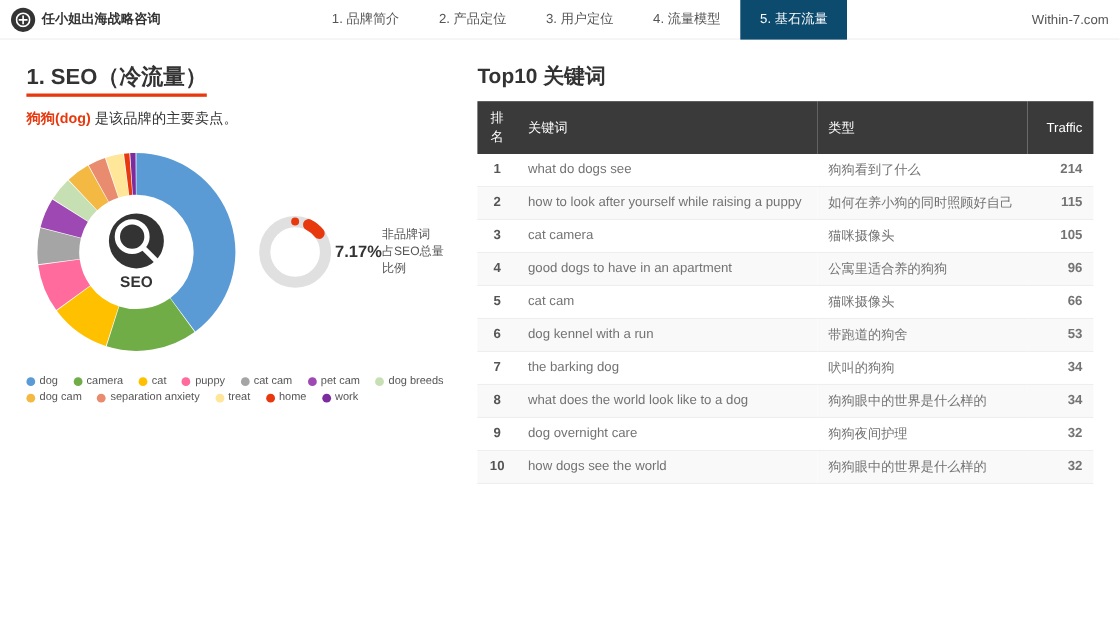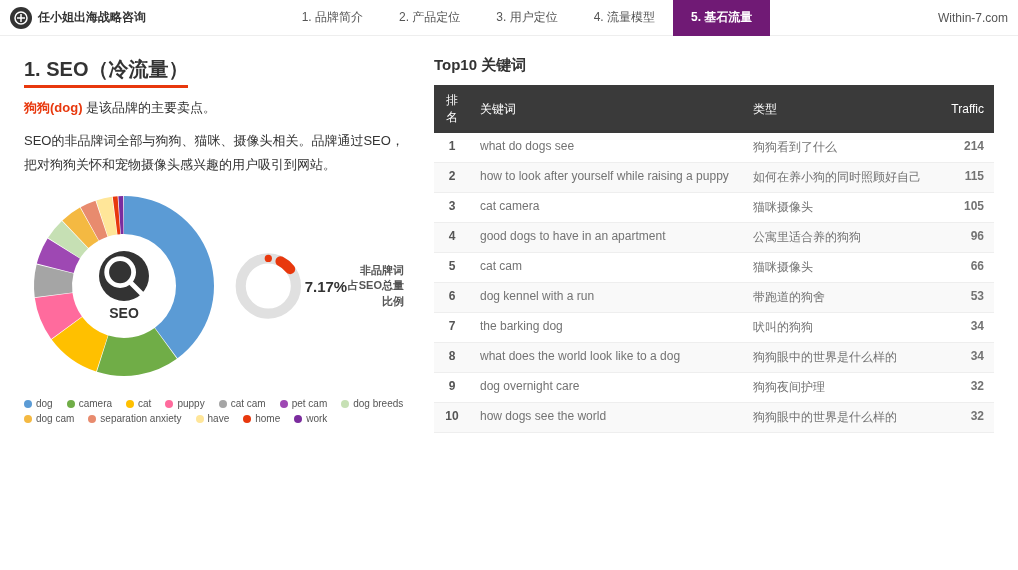--- a/index.html
+++ b/index.html
@@ -49,23 +49,22 @@
       padding: 0 18px;
       height: 36px;
       display: flex;
       align-items: center;
       font-size: 12px;
       color: #555;
       cursor: pointer;
       white-space: nowrap;
     }
     .nav-item.active {
-      background: #701a75;
+      background: #0c4a6e;
       color: #fff;
-      font-weight: bold;
     }
     .nav-site {
       font-size: 12px;
       color: #555;
       min-width: 100px;
       text-align: right;
     }
 
     
     .main-content {
@@ -152,24 +151,23 @@
       flex-direction: row;
       align-items: center;
     }
     .small-donut-container svg {
       width: 100px;
       height: 100px;
     }
     .small-donut-label {
       font-size: 11px;
       color: #555;
-      text-align: right;
+      text-align: left;
       margin-top: 0;
       line-height: 1.4;
-      font-weight: bold;
     }
     .small-donut-pct {
       font-size: 15px;
       font-weight: bold;
       color: #333;
     }
 
     
     .legend-area {
       margin-top: 12px;
@@ -189,21 +187,21 @@
       height: 8px;
       border-radius: 50%;
       flex-shrink: 0;
     }
 
     
     .right-panel {
       flex: 1;
     }
     .top10-title {
-      font-size: 15px;
+      font-size: 19px;
       font-weight: bold;
       color: #333;
       margin-bottom: 10px;
     }
 
     
     .kw-table {
       width: 100%;
       border-collapse: collapse;
       font-size: 12px;
@@ -271,21 +269,20 @@
 </nav>
 
 <div class="main-content">
 
   <div class="left-panel">
     <div class="section-title">1. SEO（冷流量）</div>
     <p class="desc-text">
       <span class="highlight">狗狗(dog)</span>
       <span> 是该品牌的主要卖点。</span>
     </p>
-    <p class="desc-text">SEO的非品牌词全部与狗狗、猫咪、摄像头相关。品牌通过SEO，把对狗狗关怀和宠物摄像头感兴趣的用户吸引到网站。</p>
 
     <div class="chart-area">
 
       <div class="donut-container">
         <svg viewBox="0 0 200 200">
 
         <path d="M 100 10 A 90 90 0 0 1 153.53405080762073 172.34711745554955 L 130.93078491106974 141.8005567520953 A 52 52 0 0 0 100 48 Z" fill="#5b9bd5"></path>
             <path d="M 152.90067270632258 172.81152949374527 A 90 90 0 0 1 72.93647804461543 185.83452556734042 L 84.3632984257778 149.5932814389078 A 52 52 0 0 0 130.5648331192086 142.06888370749726 Z" fill="#70ad47"></path>
             <path d="M 72.18847050625473 185.59508646656383 A 90 90 0 0 1 27.65288254445045 153.5340508076207 L 58.1994432479047 130.93078491106974 A 52 52 0 0 0 83.93111629250274 149.454938847348 Z" fill="#ffc000"></path>
             <path d="M 27.188470506254745 152.9006727063226 A 90 90 0 0 1 10.81151202566474 112.05875668764627 L 48.46887361482851 106.96728164175117 A 52 52 0 0 0 57.931116292502736 130.5648331192086 Z" fill="#ff6b9d"></path>
@@ -358,21 +355,21 @@
         <div class="legend-item">
           <span class="legend-dot" style="background:#f4b942;"></span>
           <span>dog cam</span>
         </div>
         <div class="legend-item">
           <span class="legend-dot" style="background:#e88b6e;"></span>
           <span>separation anxiety</span>
         </div>
         <div class="legend-item">
           <span class="legend-dot" style="background:#ffe699;"></span>
-          <span>have</span>
+          <span>treat</span>
         </div>
         <div class="legend-item">
           <span class="legend-dot" style="background:#e8380d;"></span>
           <span>home</span>
         </div>
         <div class="legend-item">
           <span class="legend-dot" style="background:#7b2c9e;"></span>
           <span>work</span>
         </div>
       </div>

